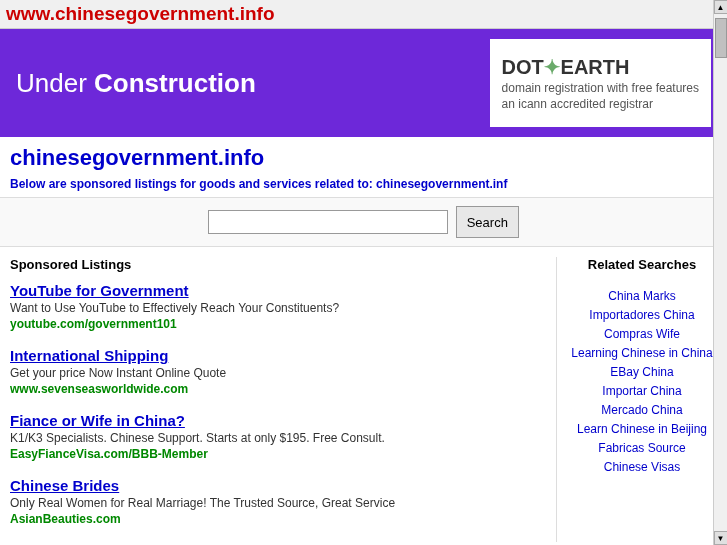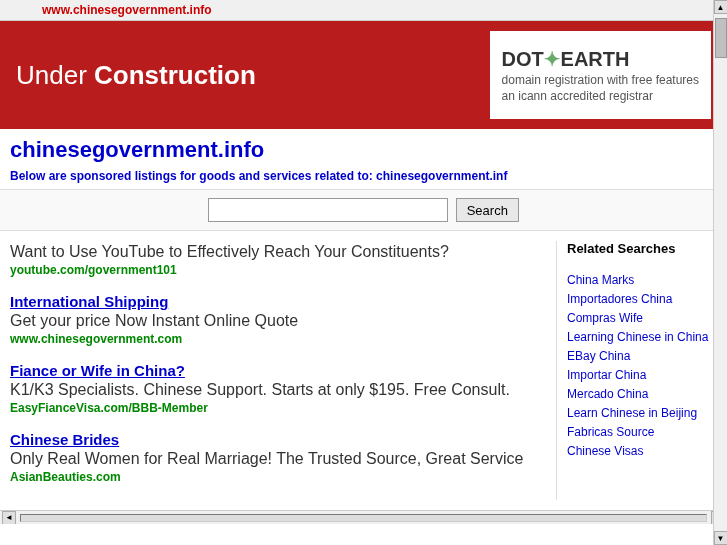--- a/index.html
+++ b/index.html
@@ -15,28 +15,27 @@
     #url-bar {
       background: #f0f0f0;
       border-bottom: 1px solid #ccc;
       padding: 3px 6px;
       display: flex;
       align-items: center;
     }
     #url-bar a {
       color: #cc0000;
       font-weight: bold;
-      font-size: 12px;
+      font-size: 19px;
       text-decoration: none;
-      margin-left: 36px;
     }
 
     
     #header-banner {
-      background: #b91c1c;
+      background: #6d28d9;
       display: flex;
       align-items: center;
       padding: 10px 16px;
       min-height: 80px;
     }
     #header-title {
       color: #fff;
       font-size: 26px;
       font-weight: normal;
     }
@@ -91,21 +90,21 @@
       background: #f9f9f9;
     }
     #search-bar input {
       width: 240px;
       height: 24px;
       border: 1px solid #999;
       padding: 2px 4px;
       font-size: 13px;
     }
     #search-bar button {
-      height: 24px;
+      height: 32px;
       padding: 0 10px;
       margin-left: 4px;
       background: #e8e8e8;
       border: 1px solid #999;
       cursor: pointer;
       font-size: 13px;
     }
 
     
     #main-content {
@@ -128,33 +127,34 @@
     .listing {
       margin-bottom: 16px;
     }
     .listing h3 a {
       color: #00c;
       font-size: 15px;
       text-decoration: underline;
     }
     .listing p {
       color: #333;
-      font-size: 16px;
+      font-size: 12px;
       margin: 2px 0;
     }
     .listing .url {
       color: #080;
       font-size: 12px;
       font-weight: bold;
     }
 
     
     #right-col {
       width: 160px;
       padding-left: 10px;
+      text-align: center;
     }
     #right-col .related-label {
       font-weight: bold;
       font-size: 13px;
       margin-bottom: 6px;
     }
     #right-col ul {
       list-style: none;
       margin-top: 16px;
     }
@@ -241,32 +241,36 @@
 <div id="sponsored-text">Below are sponsored listings for goods and services related to:  chinesegovernment.inf</div>
 
 <div id="search-bar">
   <input type="text" style="">
   <button>Search</button>
 </div>
 
 <div id="main-content">
 
   <div id="left-col">
+    <div class="sponsored-label">Sponsored Listings</div>
 
     <div id="listings-container">
         <div class="listing">
+    <h3>
+      <a href="#">YouTube for Government</a>
+    </h3>
     <p>Want to Use YouTube to Effectively Reach Your Constituents?</p>
     <p class="url">youtube.com/government101</p>
   </div>
         <div class="listing">
     <h3>
       <a href="#">International Shipping</a>
     </h3>
     <p>Get your price Now Instant Online Quote</p>
-    <p class="url">www.chinesegovernment.com</p>
+    <p class="url">www.sevenseasworldwide.com</p>
   </div>
         <div class="listing">
     <h3>
       <a href="#">Fiance or Wife in China?</a>
     </h3>
     <p>K1/K3 Specialists. Chinese Support. Starts at only $195. Free Consult.</p>
     <p class="url">EasyFianceVisa.com/BBB-Member</p>
   </div>
         <div class="listing">
     <h3>

